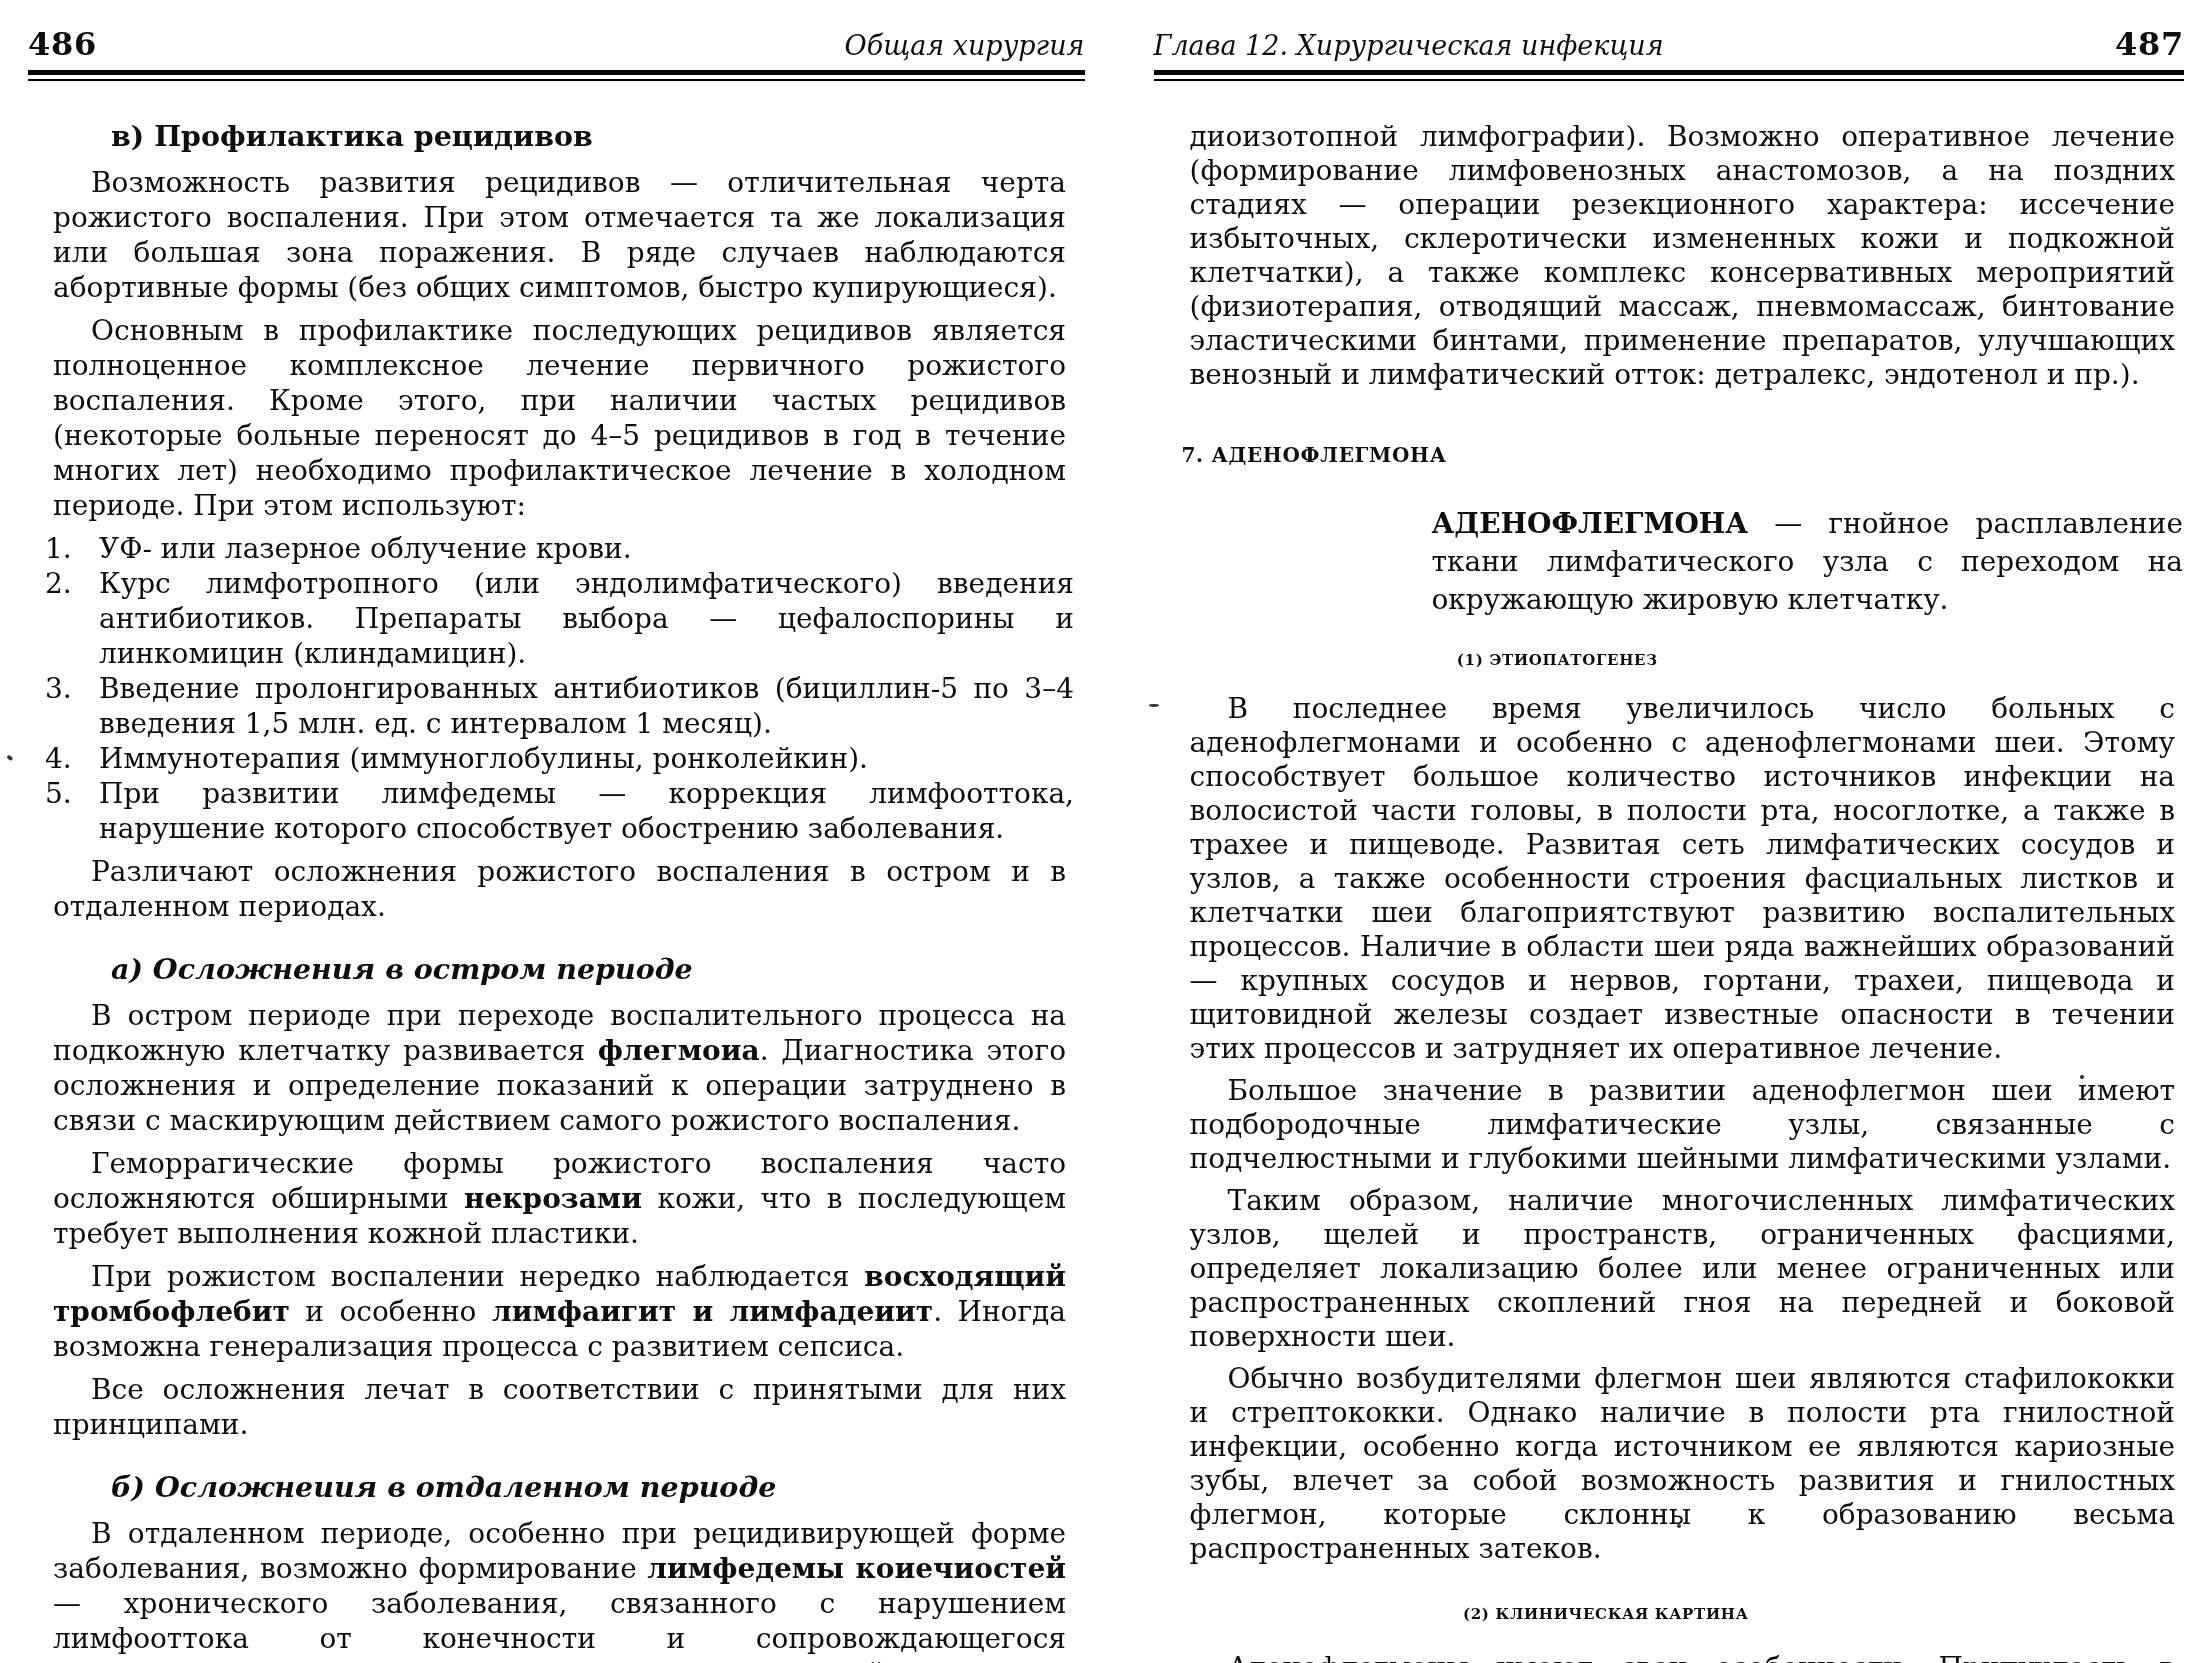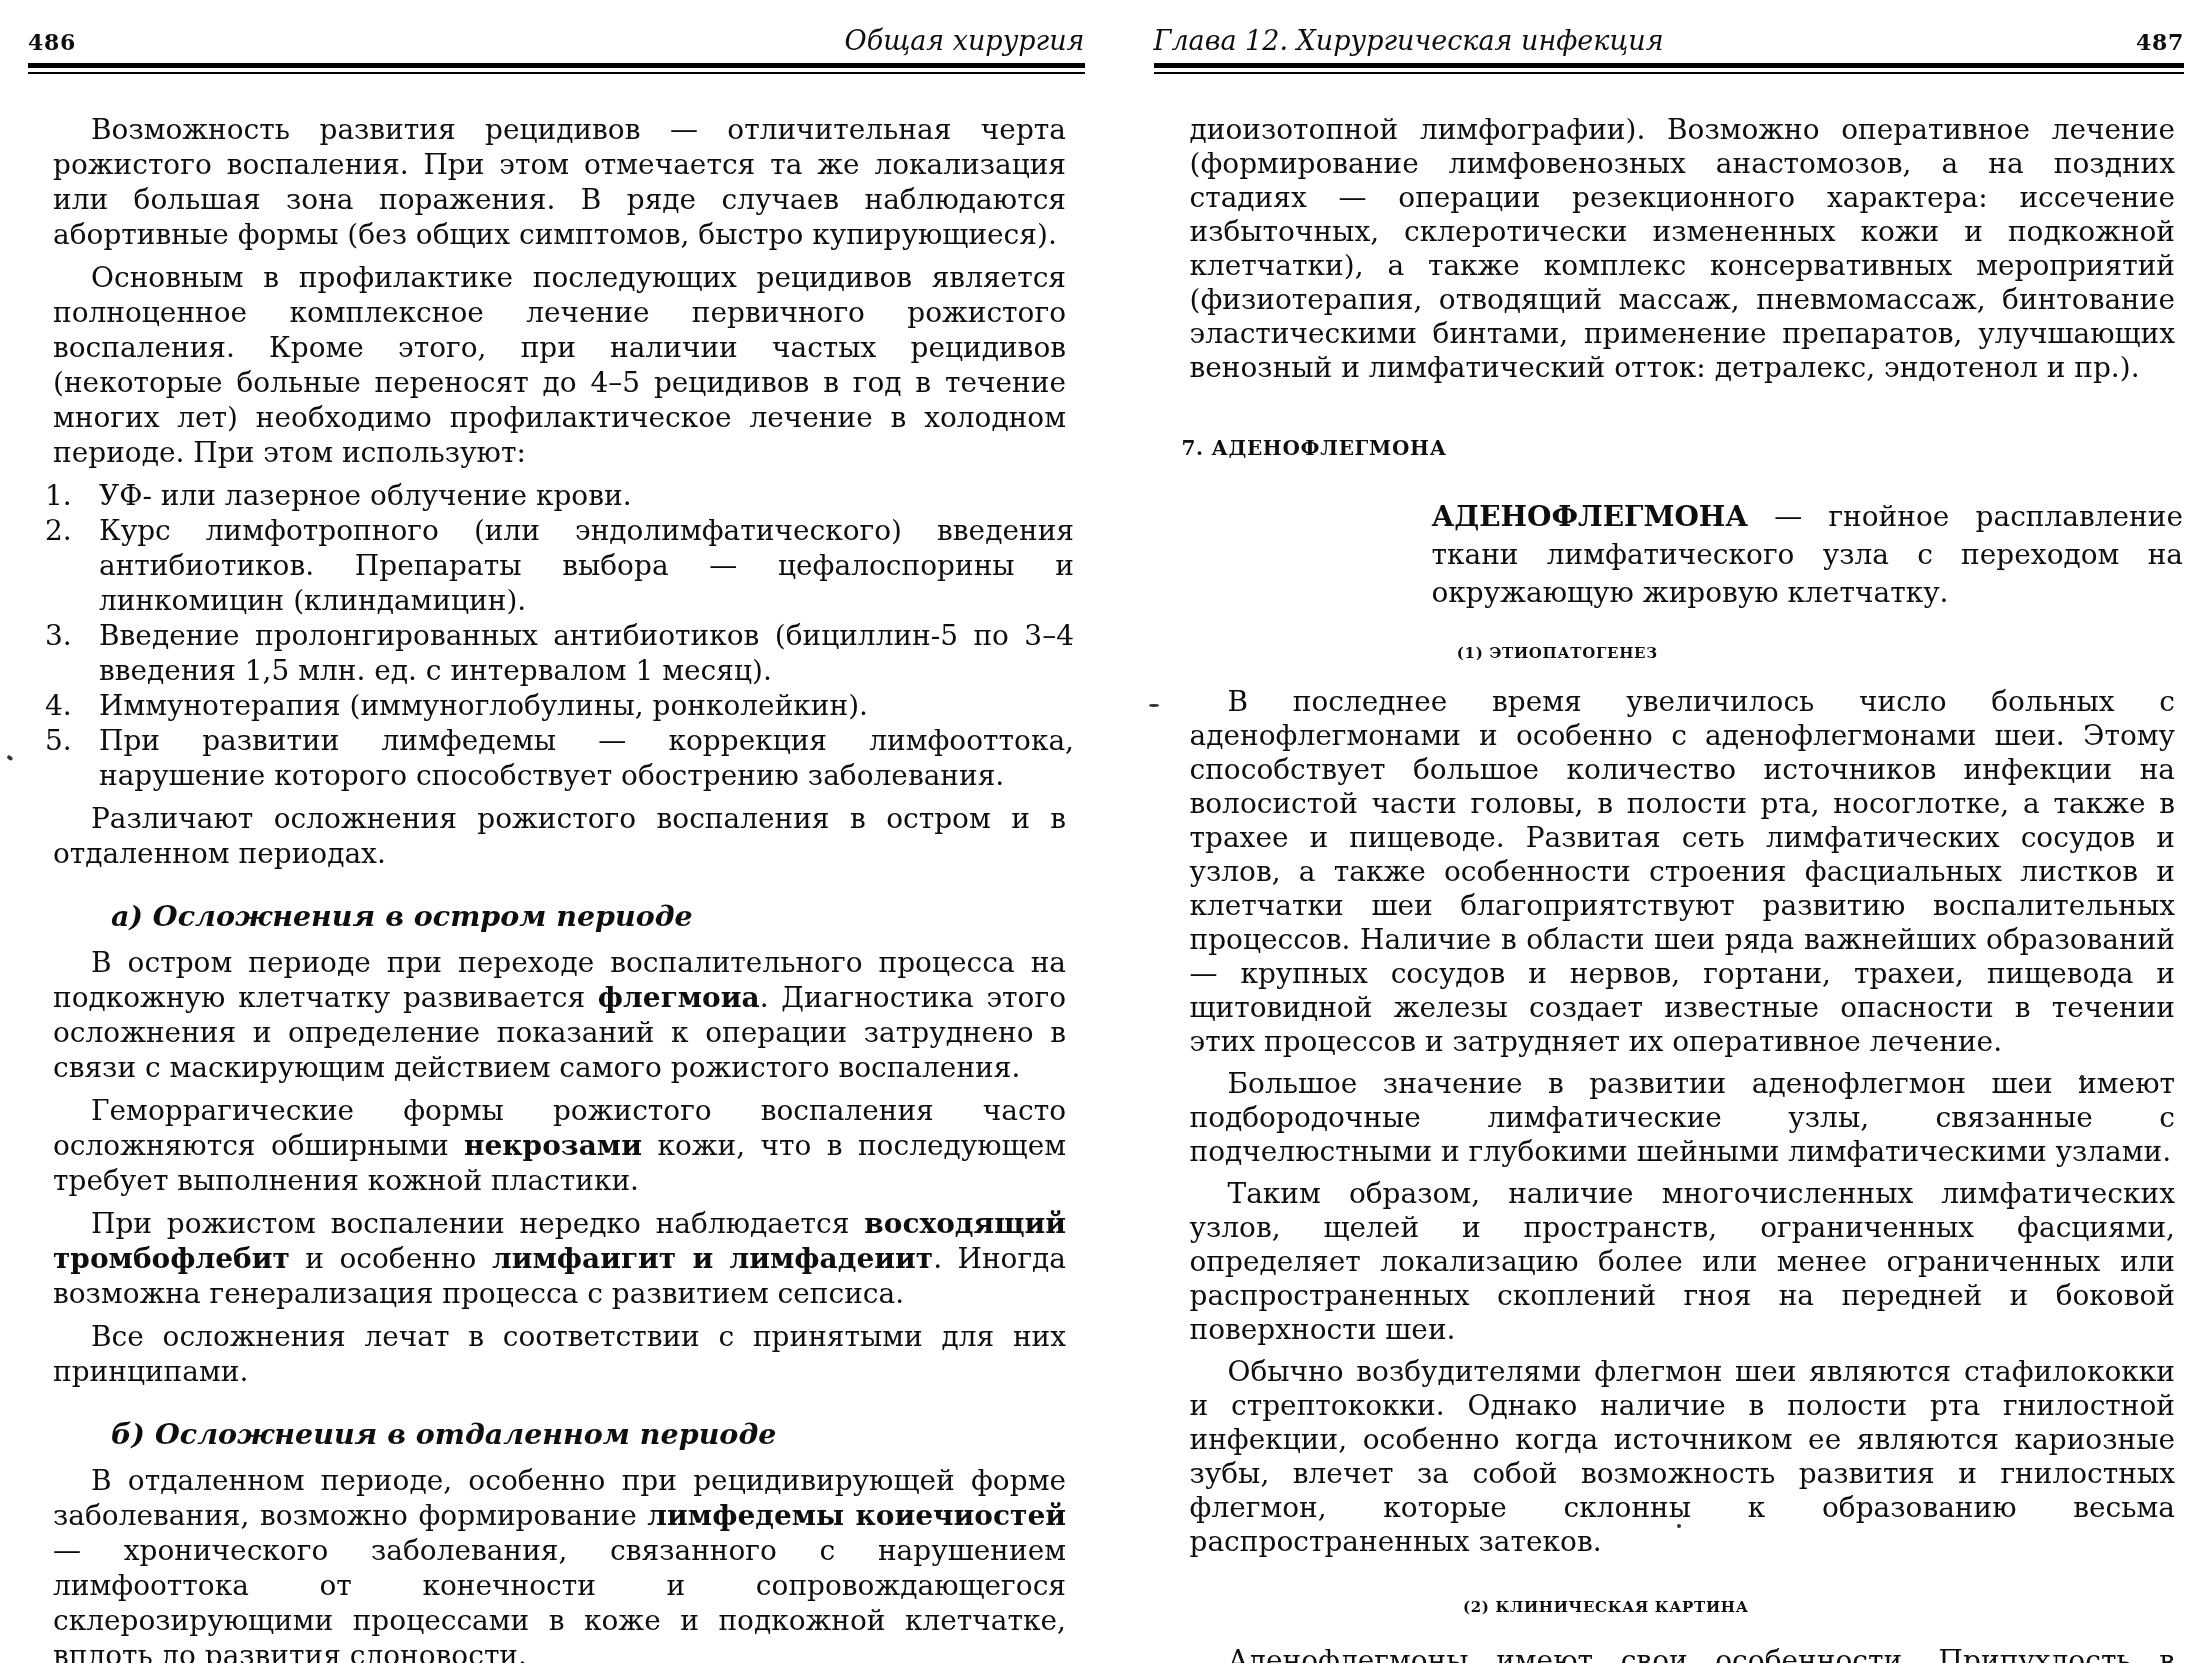--- a/index.html
+++ b/index.html
@@ -12,21 +12,21 @@
   }
   .spread{position:relative;display:flex;width:2205px;height:1664px;background:#fff;}
   .page{position:relative;height:1664px;overflow:hidden;}
   .page-left{width:1103px;}
   .page-right{width:1103px;}
 
   
   .runhead{display:flex;justify-content:space-between;align-items:baseline;}
   .page-left .runhead{margin:25px 18px 0 28px;}
   .page-right .runhead{margin:25px 21px 0 51px;}
-  .pgnum{font-weight:bold;font-size:22px;letter-spacing:0.7px;text-align:right;}
+  .pgnum{font-weight:bold;font-size:32px;letter-spacing:0.7px;text-align:right;}
   .runtitle{font-style:italic;font-size:27px;}
   .rule{margin-top:7px;border-top:5.6px solid #000;border-bottom:2.1px solid #000;height:4.2px;}
   .page-left .rule{margin-left:28px;margin-right:18px;}
   .page-right .rule{margin-left:51px;margin-right:21px;}
 
   
   .col{text-align:justify;}
   .page-left .col{margin:38px 28.5px 0 45px;font-size:28px;line-height:35px;}
   .page-right .col{margin:39px 22px 0 79px;font-size:28px;line-height:34px;}
   p{margin:8px;text-indent:38px;}
@@ -64,20 +64,21 @@
 <div class="spread">
 
   <div class="page page-left">
     <div class="runhead">
       <span class="pgnum">486</span>
       <span class="runtitle">Общая хирургия</span>
     </div>
     <div class="rule"></div>
 
     <div class="col">
+      <div class="h-sub">в) Профилактика рецидивов</div>
 
       <p>Возможность развития рецидивов — отличительная черта рожистого воспаления. При этом отмечается та же локализация или большая зона поражения. В ряде случаев наблюдаются абортивные формы (без общих симптомов, быстро купирующиеся).</p>
       <p>Основным в профилактике последующих рецидивов является полноценное комплексное лечение первичного рожистого воспаления. Кроме этого, при наличии частых рецидивов (некоторые больные переносят до 4–5 рецидивов в год в течение многих лет) необходимо профилактическое лечение в холодном периоде. При этом используют:</p>
 
       <div class="olist">
         <div class="oli">
           <span class="num">1.</span>
           <span>УФ- или лазерное облучение крови.</span>
         </div>
         <div class="oli">

